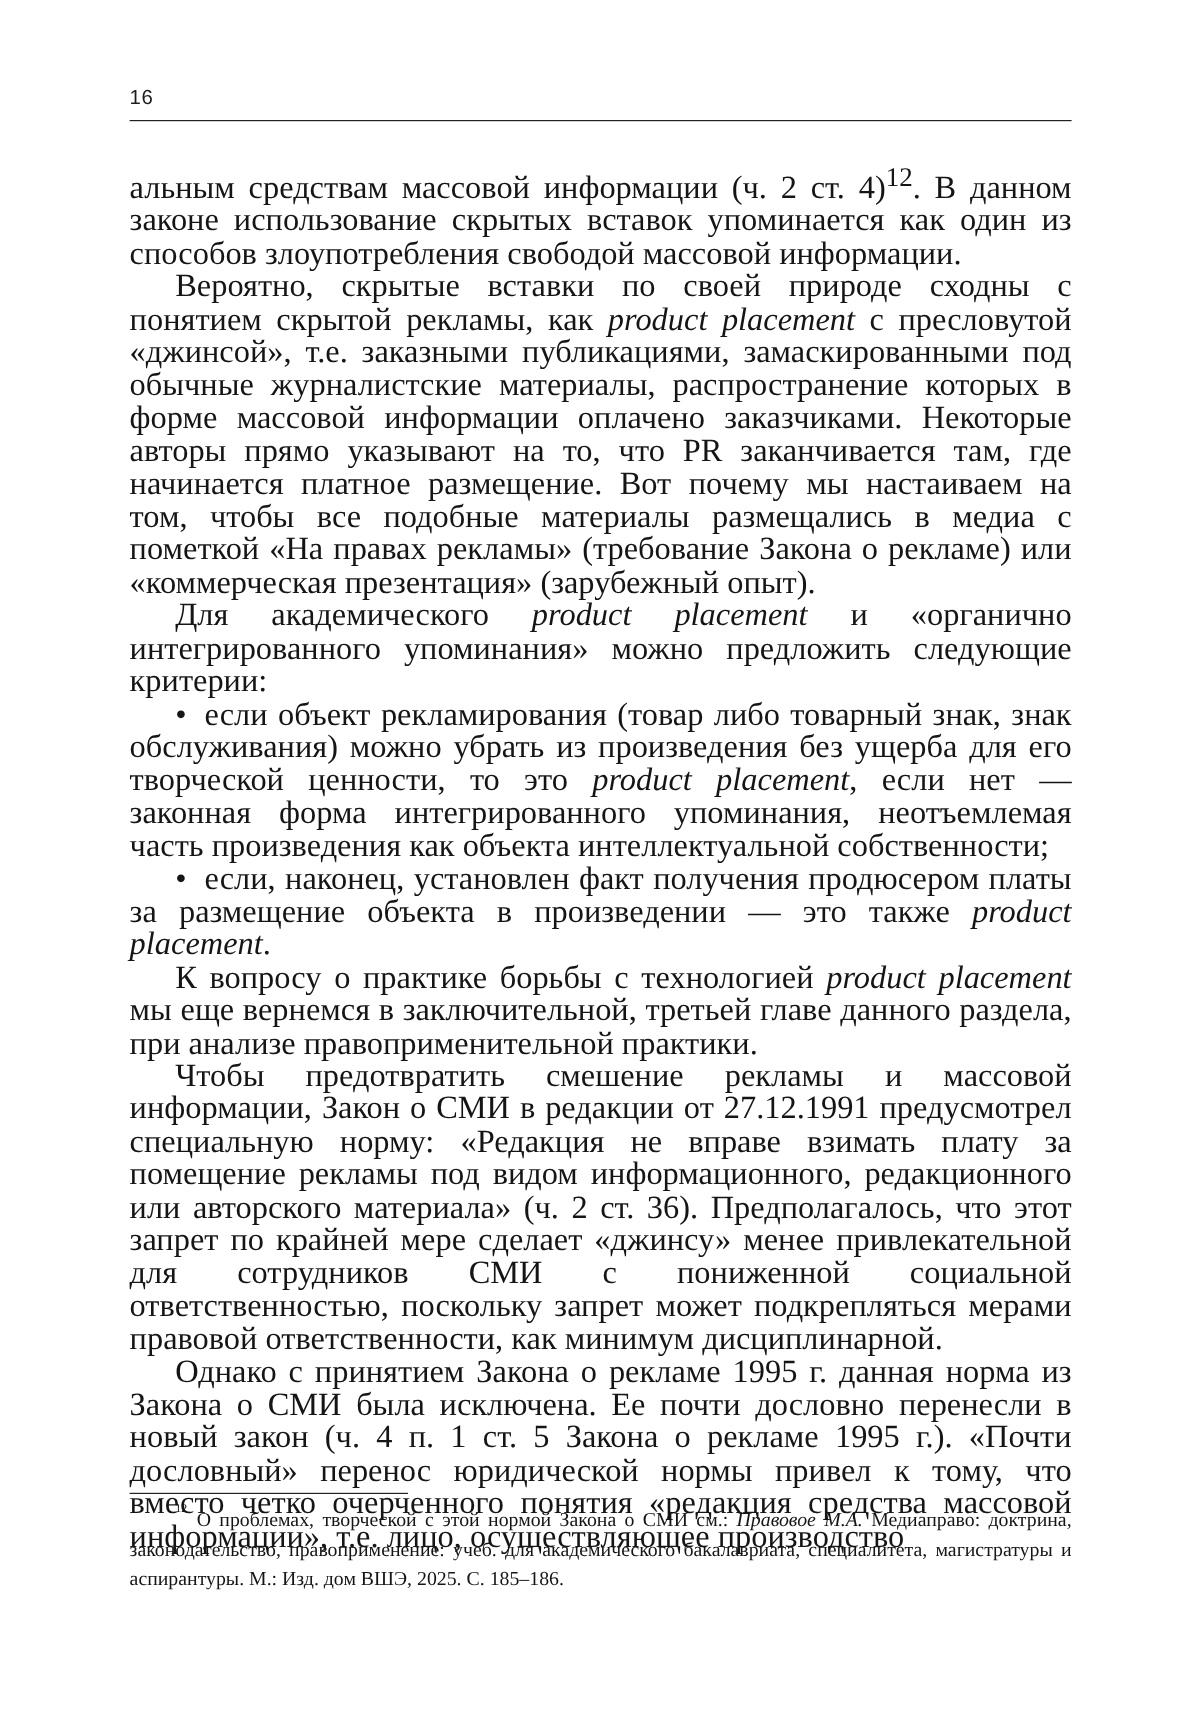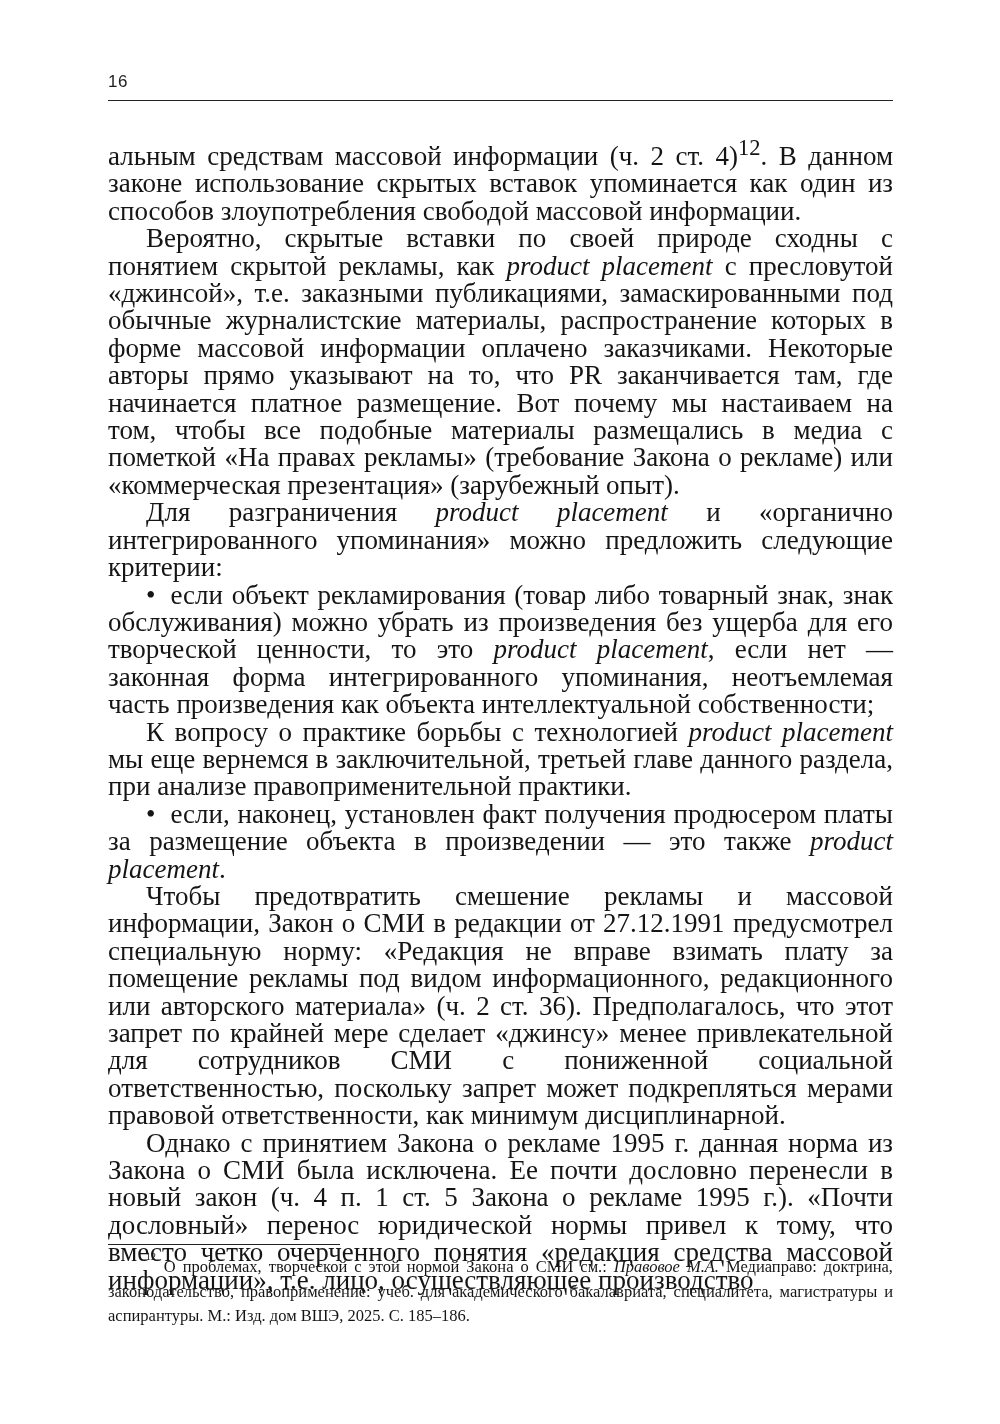--- a/index.html
+++ b/index.html
@@ -51,24 +51,24 @@
 <div class="page">
 
   <header class="running-head">
     <span class="pagenum">16</span>
   </header>
   <div class="head-rule"></div>
 
   <main class="body-text">
       <p class="para"><span>альным средствам массовой информации (ч. 2 ст. 4)</span><sup>12</sup><span>. В данном законе использование скрытых вставок упоминается как один из способов злоупотребления свободой массовой информации.</span></p>
       <p class="para indent"><span>Вероятно, скрытые вставки по своей природе сходны с понятием скрытой рекламы, как </span><span class="it">product placement</span><span> с пресловутой «джинсой», т.е. заказными публикациями, замаскированными под обычные журналистские материалы, распространение которых в форме массовой информации оплачено заказчиками. Некоторые авторы прямо указывают на то, что PR заканчивается там, где начинается платное размещение. Вот почему мы настаиваем на том, чтобы все подобные материалы размещались в медиа с пометкой «На правах рекламы» (требование Закона о рекламе) или «коммерческая презентация» (зарубежный опыт).</span></p>
-      <p class="para indent"><span>Для разграничения </span><span class="it">product placement</span><span> и «органично интегрированного упоминания» можно предложить следующие критерии:</span></p>
+      <p class="para indent"><span>Для академического </span><span class="it">product placement</span><span> и «органично интегрированного упоминания» можно предложить следующие критерии:</span></p>
       <p class="para indent"><span class="bullet">•</span><span>если объект рекламирования (товар либо товарный знак, знак обслуживания) можно убрать из произведения без ущерба для его творческой ценности, то это </span><span class="it">product placement</span><span>, если нет — законная форма интегрированного упоминания, неотъемлемая часть произведения как объекта интеллектуальной собственности;</span></p>
+      <p class="para indent"><span class="bullet">•</span><span>если, наконец, установлен факт получения продюсером платы за размещение объекта в произведении — это также </span><span class="it">product placement</span><span>.</span></p>
       <p class="para indent"><span>К вопросу о практике борьбы с технологией </span><span class="it">product placement</span><span> мы еще вернемся в заключительной, третьей главе данного раздела, при анализе правоприменительной практики.</span></p>
-      <p class="para indent"><span class="bullet">•</span><span>если, наконец, установлен факт получения продюсером платы за размещение объекта в произведении — это также </span><span class="it">product placement</span><span>.</span></p>
       <p class="para indent"><span>Чтобы предотвратить смешение рекламы и массовой информации, Закон о СМИ в редакции от 27.12.1991 предусмотрел специальную норму: «Редакция не вправе взимать плату за помещение рекламы под видом информационного, редакционного или авторского материала» (ч. 2 ст. 36). Предполагалось, что этот запрет по крайней мере сделает «джинсу» менее привлекательной для сотрудников СМИ с пониженной социальной ответственностью, поскольку запрет может подкрепляться мерами правовой ответственности, как минимум дисциплинарной.</span></p>
       <p class="para indent"><span>Однако с принятием Закона о рекламе 1995 г. данная норма из Закона о СМИ была исключена. Ее почти дословно перенесли в новый закон (ч. 4 п. 1 ст. 5 Закона о рекламе 1995 г.). «Почти дословный» перенос юридической нормы привел к тому, что вместо четко очерченного понятия «редакция средства массовой информации», т.е. лицо, осуществляющее производство</span></p>
     </main>
 
   <div class="footnote-block">
     <div class="fn-rule"></div>
     <p class="footnote"><sup>12</sup><span> О проблемах, творческой с этой нормой Закона о СМИ см.: </span><span class="it">Правовое М.А.</span><span> Медиаправо: доктрина, законодательство, правоприменение: учеб. для академического бакалавриата, специалитета, магистратуры и аспирантуры. М.: Изд. дом ВШЭ, 2025. С. 185–186.</span></p>
   </div>
 
 </div>

